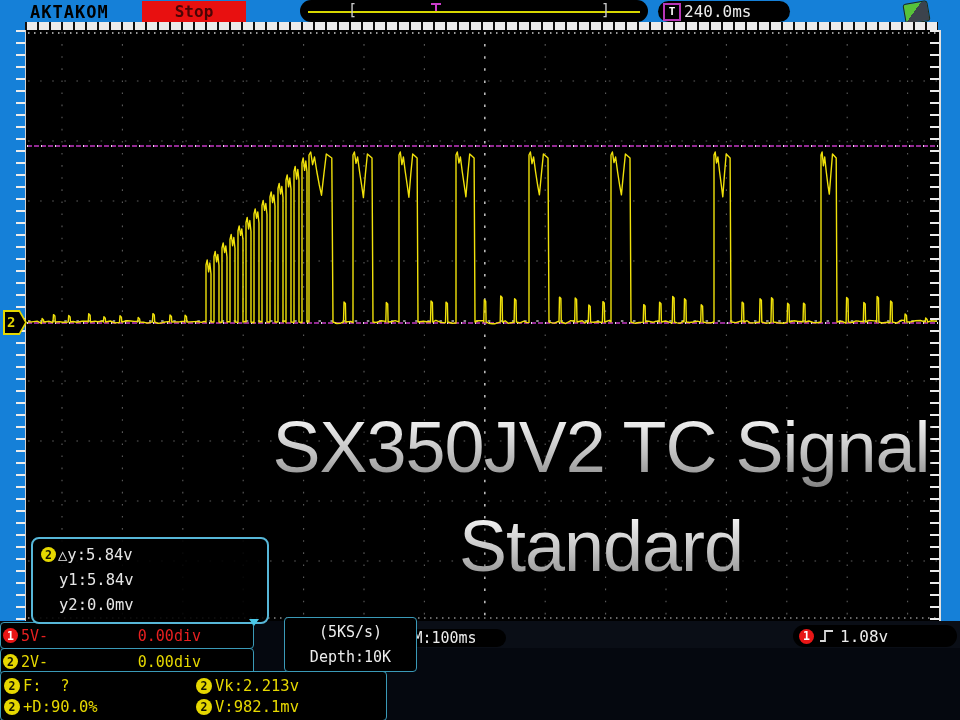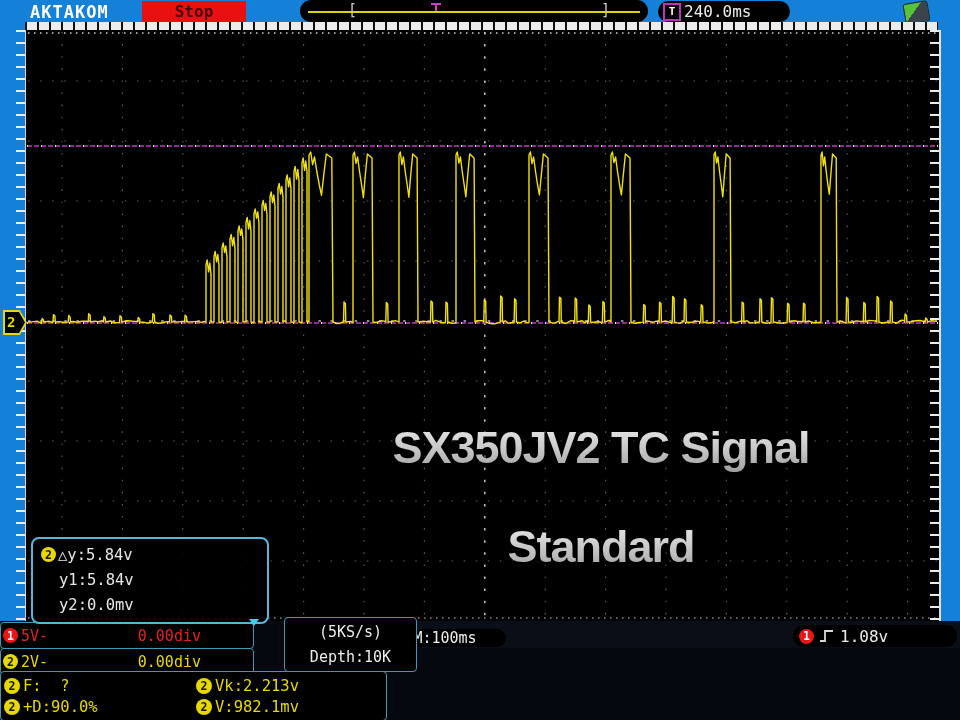--- a/index.html
+++ b/index.html
@@ -3,21 +3,21 @@
 <meta charset="utf-8">
 <style>
   html,body{margin:0;padding:0;}
   body{width:960px;height:720px;overflow:hidden;background:#1580d8;
        font-family:"DejaVu Sans Mono","Liberation Mono",monospace;}
   #app{position:relative;width:960px;height:720px;}
 
   
   .topbar{position:absolute;left:0;top:0;width:960px;height:22px;}
   .brand{position:absolute;left:30px;top:2px;font-size:17px;font-weight:bold;
-         color:#ffffff;letter-spacing:1px;}
+         color:#000000;letter-spacing:1px;}
   .stop-pill{position:absolute;left:142px;top:1px;width:104px;height:21px;
              background:#e81010;border-radius:0;display:flex;align-items:center;
              justify-content:center;}
   .stop-pill span{color:#4a0505;font-weight:bold;font-size:16px;}
   .trigpos{position:absolute;left:300px;top:0;width:348px;height:22px;
            background:#000;border-radius:11px;}
   .tp-line{position:absolute;left:8px;right:8px;top:11px;height:2px;background:#d8d800;}
   .tp-bracket{position:absolute;top:1px;color:#c8c8c8;font-size:15px;}
   .tp-tmark{position:absolute;left:131px;top:3px;width:10px;height:8px;}
   .tp-tmark .tbar{position:absolute;left:0;top:0;width:10px;height:2px;background:#cc3ccc;}
@@ -39,21 +39,21 @@
   .tickstrip-left{position:absolute;left:16px;top:30px;width:9px;height:591px;
       background:repeating-linear-gradient(180deg,#ececec 0 2px,rgba(0,0,0,0) 2px 12px);}
   .screen{position:absolute;left:25px;top:30px;width:913px;height:591px;background:#000;
       border-right:2px solid #e0e0e0;border-left:1px solid #d0d0d0;border-bottom:1px solid #c8c8c8;}
   .tickstrip-right{position:absolute;right:0;top:0;width:9px;height:591px;
       background:repeating-linear-gradient(180deg,#ececec 0 2px,rgba(0,0,0,0) 2px 12px);}
   #scope-svg{position:absolute;left:0;top:0;}
 
   .overlay{position:absolute;left:245px;top:368px;width:660px;text-align:center;
            font-family:"Liberation Sans","DejaVu Sans",sans-serif;}
-  .ovl{font-size:45px;font-weight:bold;letter-spacing:-1px;line-height:99px;
+  .ovl{font-size:72px;font-weight:normal;letter-spacing:-1px;line-height:99px;
        color:#cccccc;
        background:linear-gradient(180deg,#ffffff 12%,#c2c2c2 55%,#707070 100%);
        -webkit-background-clip:text;background-clip:text;-webkit-text-fill-color:transparent;
        filter:drop-shadow(3px 3px 1.5px #000) drop-shadow(0 0 1px #000);}
 
   .cursorbox{position:absolute;left:5px;top:507px;width:226px;height:80px;
              background:rgba(0,0,0,.88);border:2px solid #57b7d8;border-radius:8px;
              padding:3px 0 0 8px;z-index:5;}
   .cb-row{height:25px;display:flex;align-items:center;gap:2px;color:#e6e6e6;
           font-size:15.5px;white-space:pre;}

